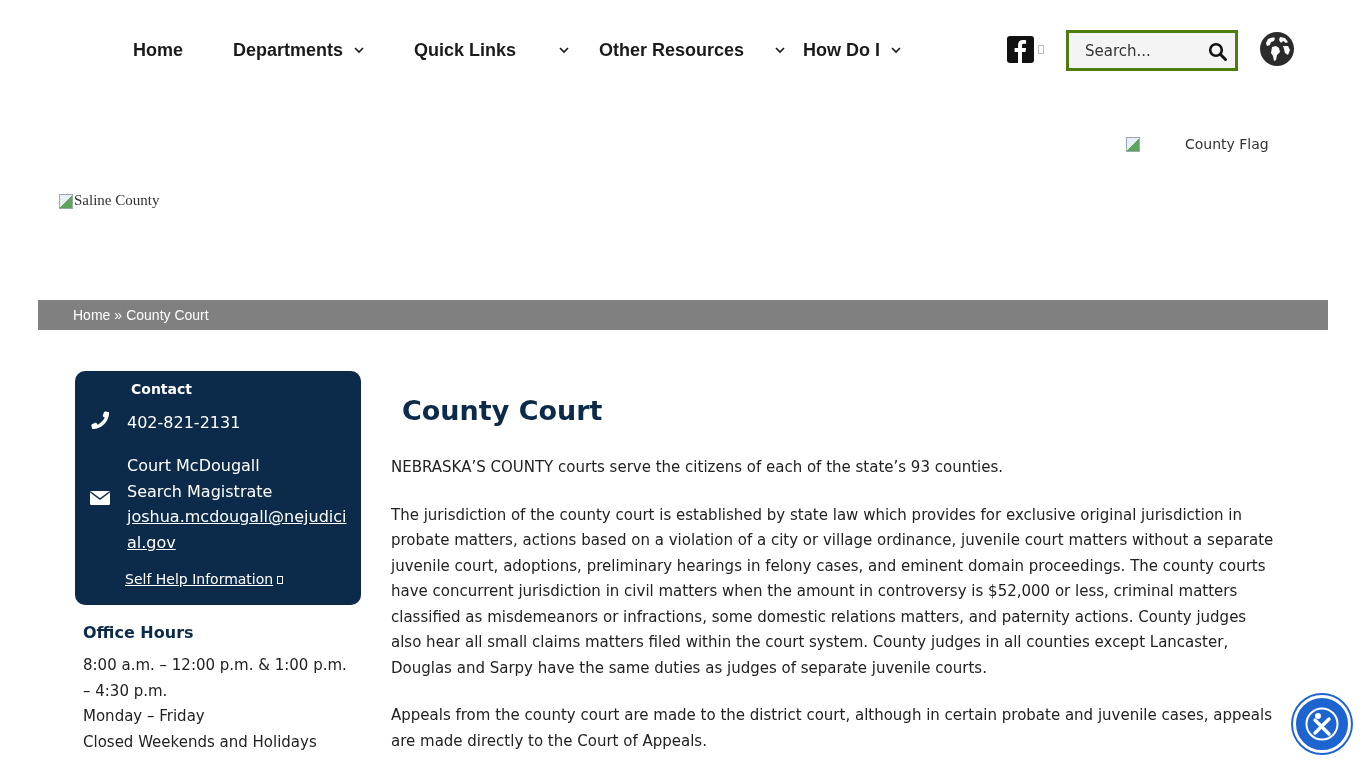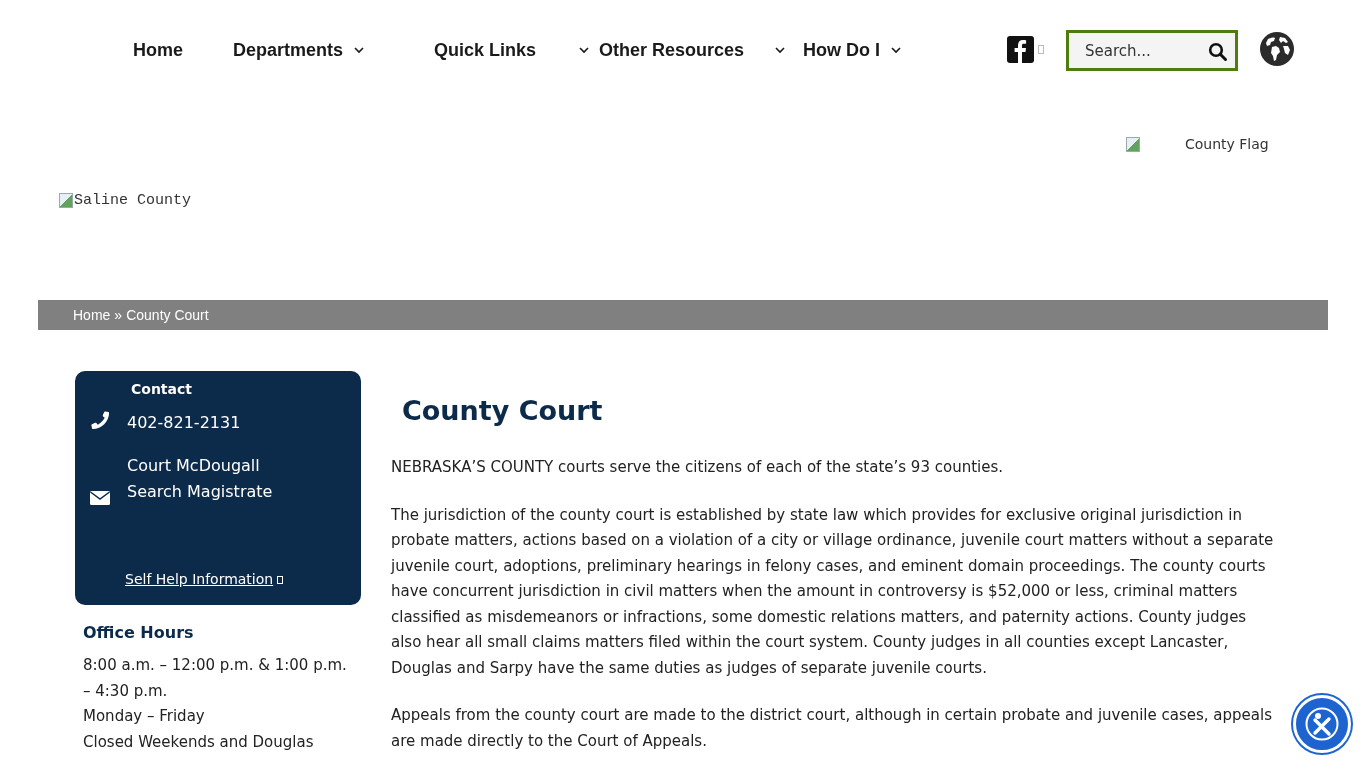--- a/index.html
+++ b/index.html
@@ -30,22 +30,22 @@
 
     
     .flag-img {
       position: absolute; left: 1125px; top: 136px; display: flex; align-items: center;
       font-family: "DejaVu Sans", sans-serif; font-size: 14px; color: #333;
     }
     .broken { width: 16px; height: 16px; position: relative; display: inline-block; }
     .broken::before { content: ""; position: absolute; left: 1px; top: 1px; width: 12px; height: 13px; border: 1px solid #9aa; background: linear-gradient(135deg, #e6f0f6 50%, #5fa35f 50%); }
     .flag-img .broken { margin-right: 44px; }
     .saline-img {
-      position: absolute; left: 58px; top: 192px; display: flex; align-items: flex-start;
-      font-family: Liberation Mono, monospace; font-size: 15px; color: #333;
+      position: absolute; left: 58px; top: 192px; display: flex; align-items: flex-end;
+      font-family: Liberation Serif, serif; font-size: 15px; color: #333;
     }
 
     
     .breadcrumb {
       position: absolute; left: 38px; top: 300px; width: 1290px; height: 30px;
       background: #808080; display: flex; align-items: center; padding-left: 35px;
       font-family: "Liberation Sans", sans-serif; font-size: 14px; color: #fff;
     }
     .breadcrumb a { color: #fff; text-decoration: none; cursor: pointer; }
     .breadcrumb .sep { margin: 0 4px; }
@@ -86,21 +86,21 @@
 <nav class="topnav">
   <div class="nav-item" style="left:133px;">
     <span>Home</span>
   </div>
   <div class="nav-item" style="left:233px;">
     <span>Departments</span>
     <svg class="chev" viewBox="0 0 12 12">
         <path d="M2 4 L6 8 L10 4" stroke="#1a1a1a" stroke-width="1.6" fill="none"></path>
       </svg>
   </div>
-  <div class="nav-item" style="left:434px;gap:32px;">
+  <div class="nav-item" style="left:414px;gap:32px;">
     <span>Quick Links</span>
     <svg class="chev" viewBox="0 0 12 12">
         <path d="M2 4 L6 8 L10 4" stroke="#1a1a1a" stroke-width="1.6" fill="none"></path>
       </svg>
   </div>
   <div class="nav-item" style="left:599px;gap:20px;">
     <span>Other Resources</span>
     <svg class="chev" viewBox="0 0 12 12">
         <path d="M2 4 L6 8 L10 4" stroke="#1a1a1a" stroke-width="1.6" fill="none"></path>
       </svg>
@@ -156,31 +156,32 @@
     <path d="M18 14.2 L14.8 12.8 C14.4 12.6 13.9 12.8 13.6 13.1 L12.3 14.7 C10 13.6 6.4 10 5.3 7.7 L6.9 6.4 C7.2 6.1 7.4 5.6 7.2 5.2 L5.8 2 C5.6 1.5 5.1 1.3 4.6 1.4 L1.6 2.1 C1.2 2.2 0.9 2.6 0.9 3 C0.9 11.4 8.6 19.1 17 19.1 C17.4 19.1 17.8 18.8 17.9 18.4 L18.6 15.4 C18.7 14.9 18.5 14.4 18 14.2 Z" fill="#fff" transform="scale(-1,1) translate(-20,0)"></path>
   </svg>
   <a class="phone-link">402-821-2131</a>
   <svg class="mail-icon" viewBox="0 0 20 16">
     <rect x="0" y="1" width="20" height="14" rx="1.5" fill="#fff"></rect>
     <path d="M0.5 2 L10 9 L19.5 2" stroke="#0c2a4a" stroke-width="1.5" fill="none"></path>
   </svg>
   <div class="contact-lines">
     <div>Court McDougall</div>
     <div>Search Magistrate</div>
+    <a>joshua.mcdougall@nejudicial.gov</a>
   </div>
   <a class="selfhelp">
     <span>Self Help Information</span><span class="ext-box"></span>
   </a>
 </aside>
 
 <div class="hours-title">Office Hours</div>
 <div class="hours-lines">
   <div>8:00 a.m. – 12:00 p.m. &amp; 1:00 p.m. – 4:30 p.m.</div>
   <div>Monday – Friday</div>
-  <div>Closed Weekends and Douglas</div>
+  <div>Closed Weekends and Holidays</div>
 </div>
 
 <h1 class="page-title">County Court</h1>
 <div class="content">
   <p>NEBRASKA’S COUNTY courts serve the citizens of each of the state’s 93 counties.</p>
   <p>The jurisdiction of the county court is established by state law which provides for exclusive original jurisdiction in probate matters, actions based on a violation of a city or village ordinance, juvenile court matters without a separate juvenile court, adoptions, preliminary hearings in felony cases, and eminent domain proceedings. The county courts have concurrent jurisdiction in civil matters when the amount in controversy is $52,000 or less, criminal matters classified as misdemeanors or infractions, some domestic relations matters, and paternity actions. County judges also hear all small claims matters filed within the court system. County judges in all counties except Lancaster, Douglas and Sarpy have the same duties as judges of separate juvenile courts.</p>
   <p>Appeals from the county court are made to the district court, although in certain probate and juvenile cases, appeals are made directly to the Court of Appeals.</p>
 </div>
 
 <div class="a11y-btn">

